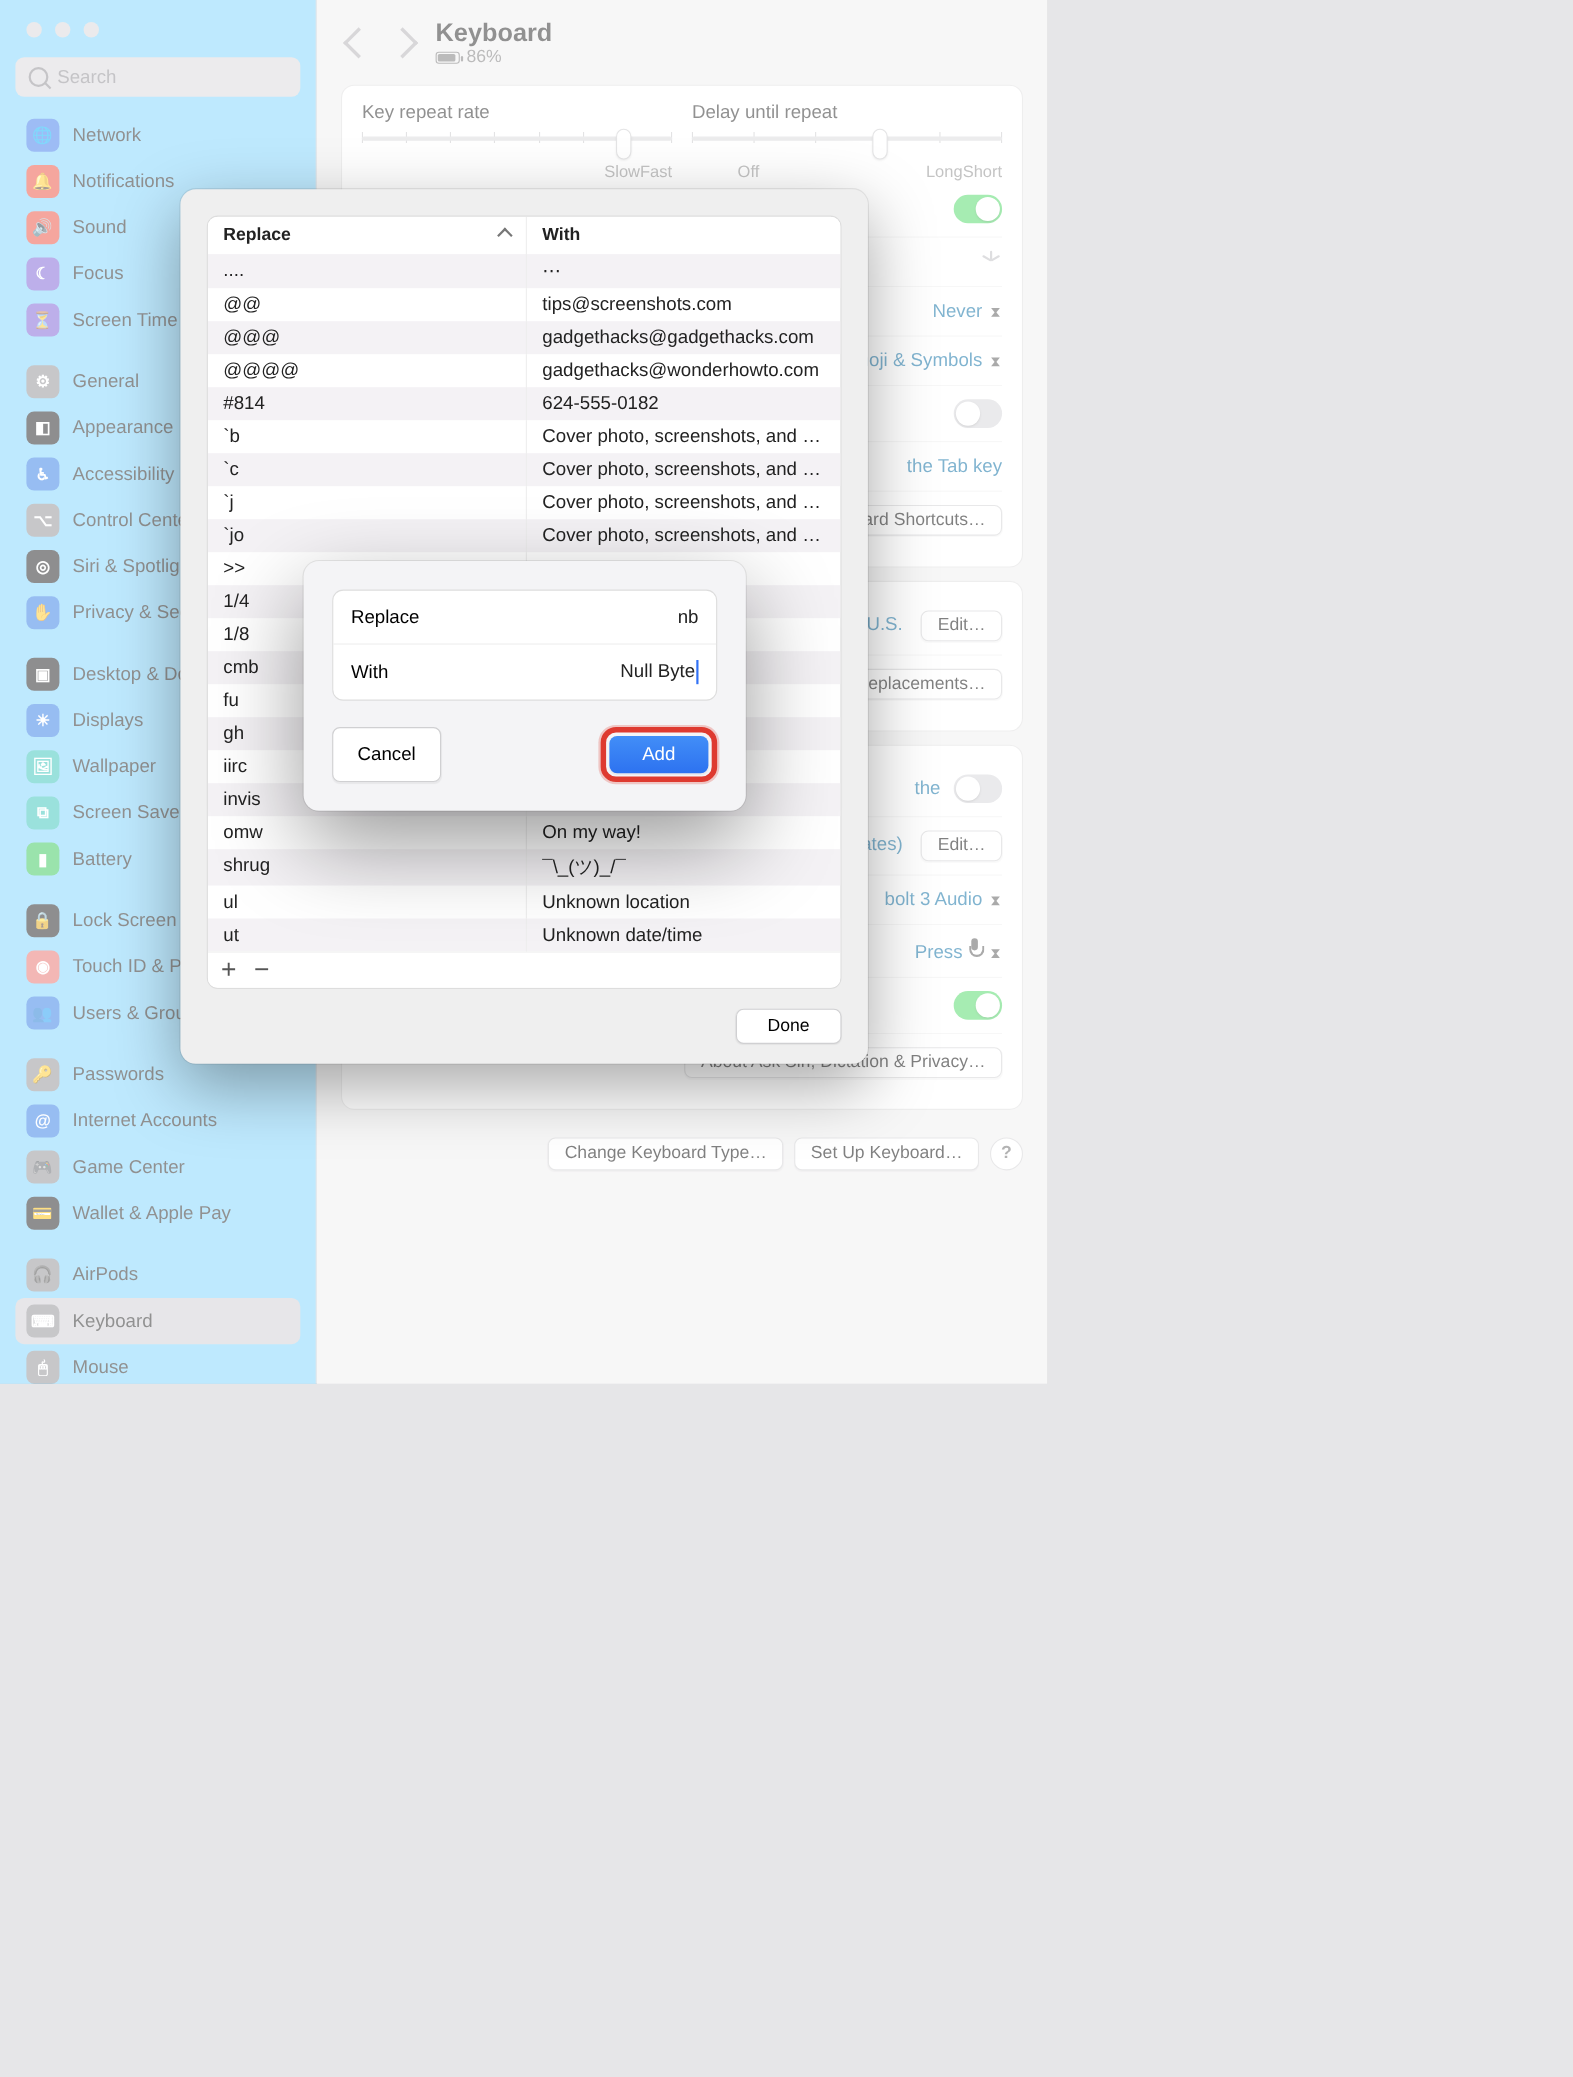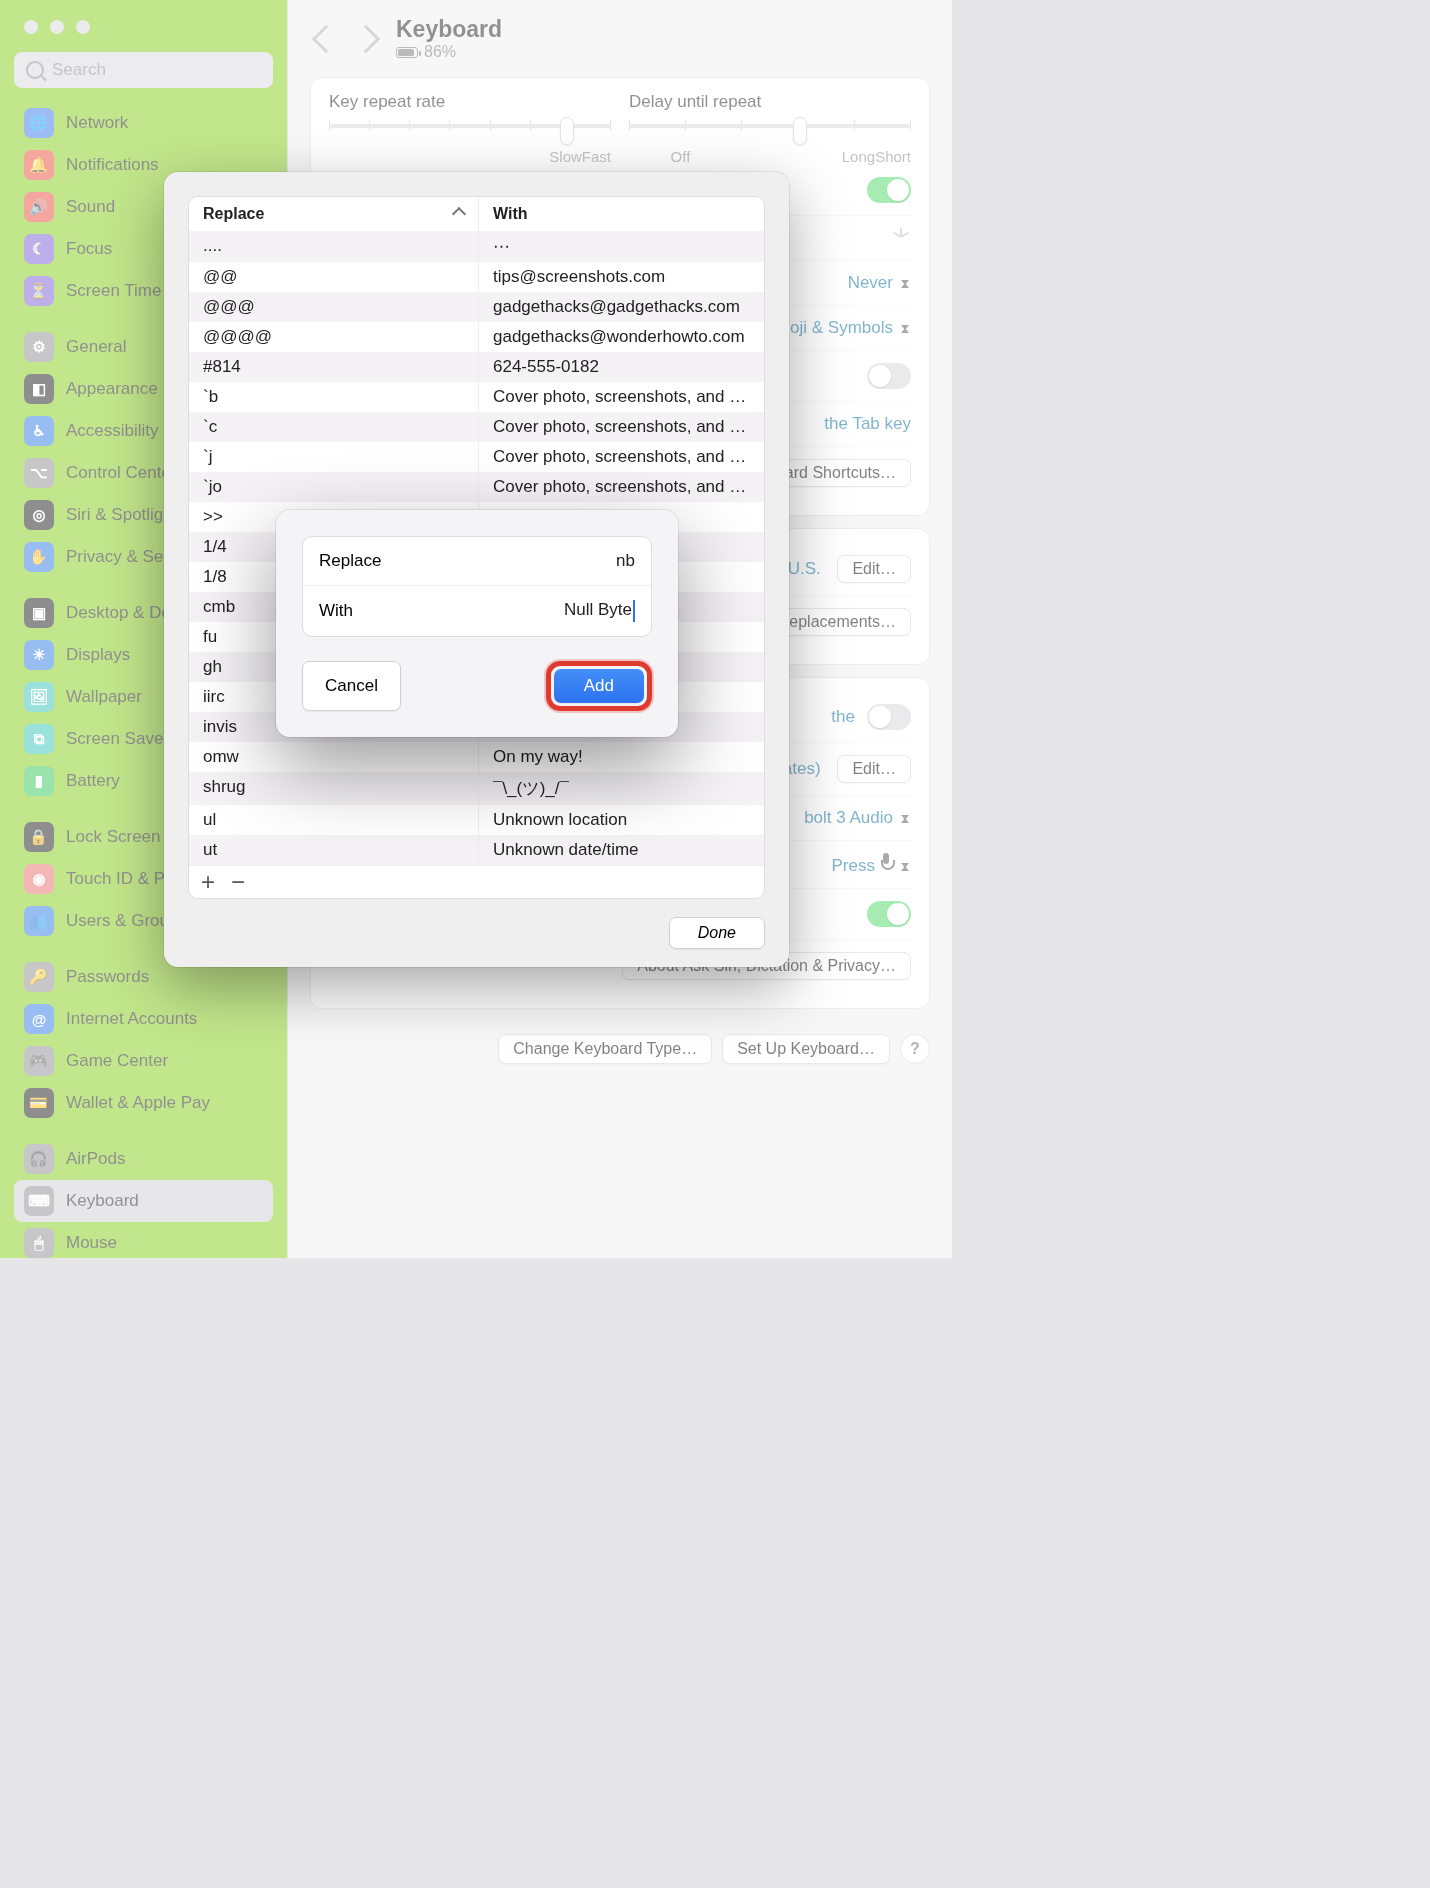--- a/index.html
+++ b/index.html
@@ -20,21 +20,21 @@
       z-index: 5;
       pointer-events: none;
     }
     
     
     .sidebar {
       position: absolute;
       left: 0; top: 0;
       width: 288px;
       height: 100%;
-      background: #84cc16;
+      background: #7dd3fc;
       border-right: 1px solid #cccace;
       padding-top: 20px;
     }
     .traffic-lights {
       display: flex; gap: 12px; padding: 0 0 18px 24px;
     }
     .traffic-lights .dot {
       width: 14px; height: 14px; border-radius: 50%; background: #d6d5d9;
     }
     .search-box {
@@ -191,21 +191,21 @@
     .trow > div { padding: 5px 14px; overflow: hidden; white-space: nowrap; text-overflow: ellipsis; }
     .td-r { flex: 0 0 290px; border-right: 1px solid #eee; }
     .td-w { flex: 1; }
     .table-footer {
       display: flex; gap: 16px; padding: 6px 12px; background: #fff; border-top: 1px solid #eee;
       color: #555; font-size: 24px; font-weight: 300; line-height: 20px;
     }
     .sheet-done {
       display: flex; justify-content: flex-end; margin-top: 18px;
     }
-    .sheet-done .macbtn { padding: 6px 28px; background: #fff; font-style: italic; }
+    .sheet-done .macbtn { padding: 6px 28px; background: #fff; }
 
     
     .dialog {
       position: absolute; z-index: 10;
       top: 510px; left: 276px; width: 402px;
       background: #f4f4f6; border-radius: 14px;
       box-shadow: 0 30px 80px rgba(0,0,0,.4), 0 0 0 1px rgba(0,0,0,.08);
       padding: 26px;
     }
     .dialog-fields {

